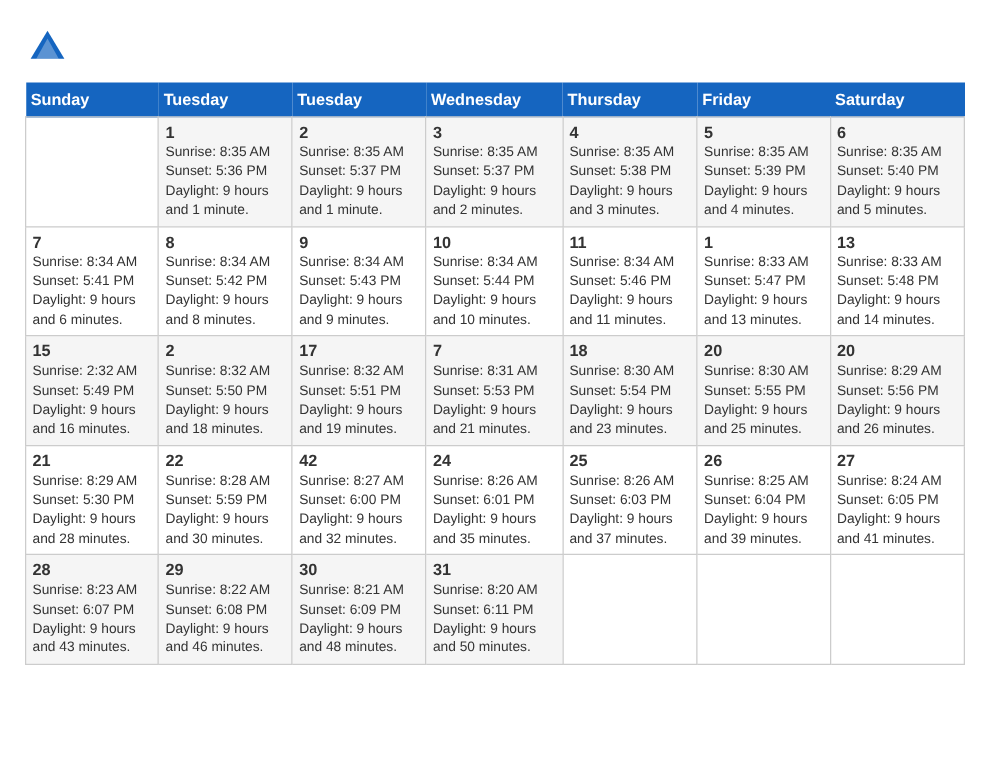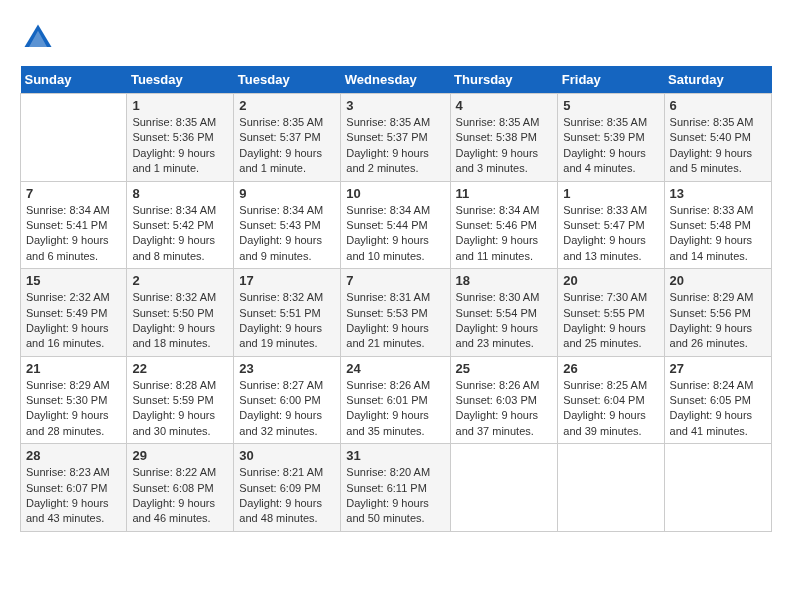--- a/index.html
+++ b/index.html
@@ -243,21 +243,21 @@
         </td>
         <td>
           <span class="day-number">18</span>
           <div class="day-info">Sunrise: 8:30 AM
 Sunset: 5:54 PM
 Daylight: 9 hours
 and 23 minutes.</div>
         </td>
         <td>
           <span class="day-number">20</span>
-          <div class="day-info">Sunrise: 7:30 AM
+          <div class="day-info">Sunrise: 8:30 AM
 Sunset: 5:55 PM
 Daylight: 9 hours
 and 25 minutes.</div>
         </td>
         <td>
           <span class="day-number">20</span>
           <div class="day-info">Sunrise: 8:29 AM
 Sunset: 5:56 PM
 Daylight: 9 hours
 and 26 minutes.</div>
@@ -272,21 +272,21 @@
 and 28 minutes.</div>
         </td>
         <td>
           <span class="day-number">22</span>
           <div class="day-info">Sunrise: 8:28 AM
 Sunset: 5:59 PM
 Daylight: 9 hours
 and 30 minutes.</div>
         </td>
         <td>
-          <span class="day-number">23</span>
+          <span class="day-number">42</span>
           <div class="day-info">Sunrise: 8:27 AM
 Sunset: 6:00 PM
 Daylight: 9 hours
 and 32 minutes.</div>
         </td>
         <td>
           <span class="day-number">24</span>
           <div class="day-info">Sunrise: 8:26 AM
 Sunset: 6:01 PM
 Daylight: 9 hours

